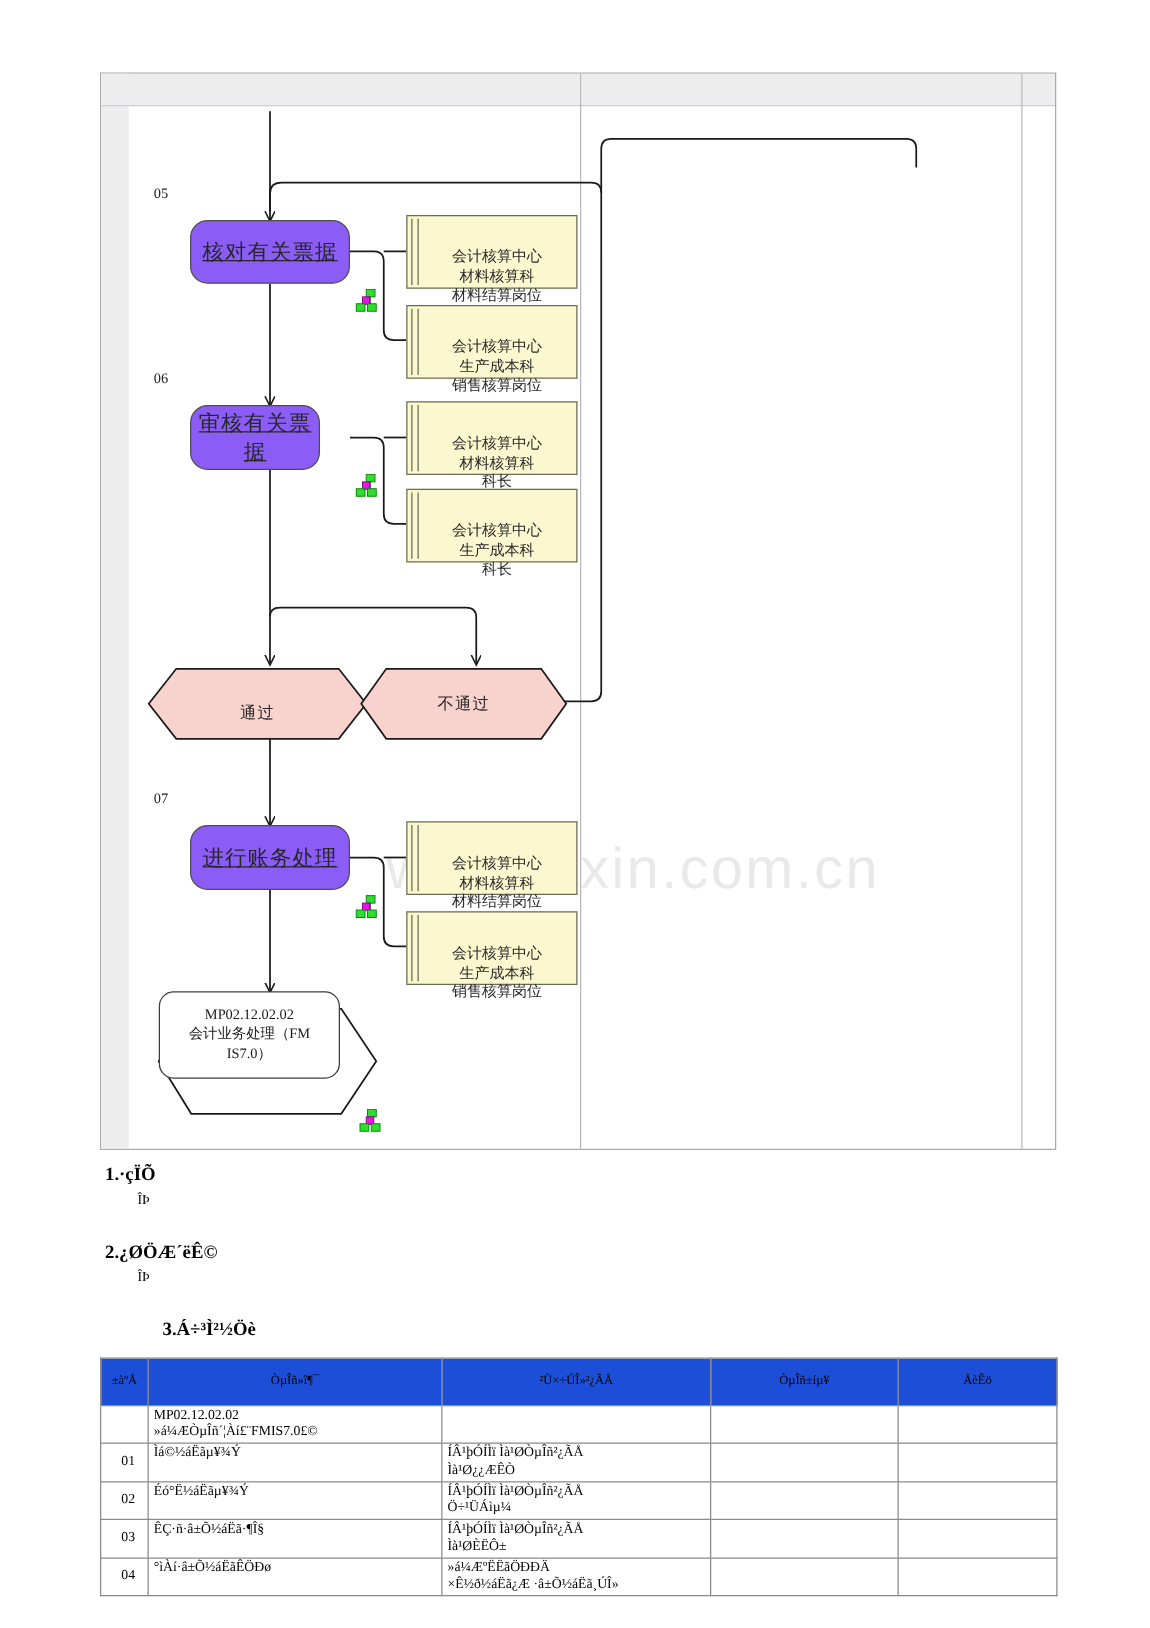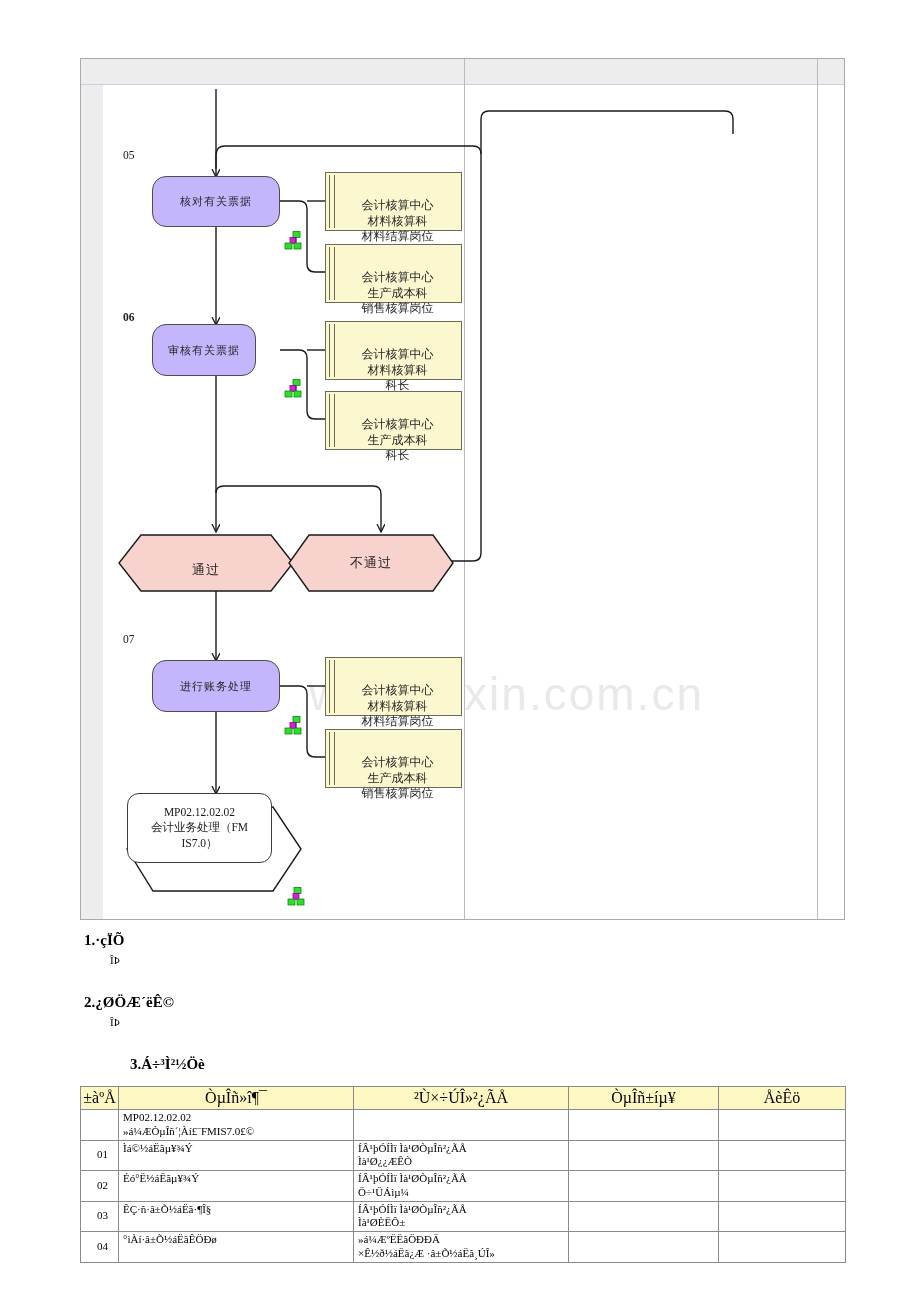--- a/index.html
+++ b/index.html
@@ -28,22 +28,22 @@
   .wires{position:absolute;left:0;top:0;width:765px;height:862px;z-index:2;}
 
   
   .node{position:absolute;z-index:3;box-sizing:border-box;
         display:flex;align-items:center;justify-content:center;text-align:center;
         font-family:"DejaVu Sans","Liberation Sans",sans-serif;}
 
   .step-num{position:absolute;z-index:3;font-size:11.5px;color:#202020;
         font-family:"Liberation Serif","DejaVu Serif",serif;}
 
-  .proc{background:#c4b5fd;border:1.4px solid #4d4d4d;border-radius:14px;
-        font-size:11px;color:#262626;letter-spacing:1px;}
+  .proc{background:#8b5cf6;border:1.4px solid #4d4d4d;border-radius:14px;
+        font-size:17px;color:#262626;letter-spacing:1px;text-decoration:underline;}
 
   .role{background:#fbf8cf;border:1.4px solid #6a6a55;font-size:12px;color:#262626;
         line-height:1.32;padding-left:8px;}
   .role .bar{position:absolute;left:3px;top:2px;bottom:2px;width:4px;
         border-left:1.2px solid #6a6a55;border-right:1.2px solid #6a6a55;
         background:#fbf8cf;}
   .role .txt{display:block;width:100%;margin-top:40px;}
 
   .hex{z-index:3;position:absolute;display:flex;align-items:center;justify-content:center;
         font-size:13px;color:#262626;letter-spacing:1px;
@@ -64,22 +64,22 @@
         font-family:"Liberation Serif","DejaVu Serif",serif;}
   .h-sub{position:absolute;font-size:11px;white-space:nowrap;
         font-family:Liberation Serif, serif;}
 
   
   .btable{position:absolute;left:80px;top:1086px;width:765px;
         border-collapse:collapse;table-layout:fixed;
         font-family:"Liberation Serif","DejaVu Serif",serif;font-size:11px;}
   .btable td,.btable th{border:1px solid #8a8a8a;padding:1px 4px;vertical-align:top;
         line-height:1.25;}
-  .btable thead th{background:#fef9c3;text-align:center;font-weight:normal;
-        font-size:16px;padding:1px 2px;}
+  .btable thead th{background:#1d4ed8;text-align:center;font-weight:normal;
+        font-size:10px;padding:12px 2px;}
   .btable td.c-no{text-align:left;vertical-align:middle;padding-left:16px;}
   .col-no{width:38px;} .col-name{width:235px;} .col-desc{width:215px;}
   .col-form{width:150px;} .col-note{width:127px;}
   .cell{white-space:pre-line;}
 </style>
 </head>
 <body>
 
 <div id="page">
 
@@ -126,21 +126,21 @@
       </g>
 
       <polygon points="60,476 190,476 212,504 190,532 60,532 38,504" fill="#f8d2cd" stroke="#1a1a1a" stroke-width="1.4"></polygon>
 
       <polygon points="228,476 352,476 372,504 352,532 228,532 208,504" fill="#f8d2cd" stroke="#1a1a1a" stroke-width="1.4"></polygon>
 
       <polygon points="72,748 192,748 220,790 192,832 72,832 46,790" fill="none" stroke="#1a1a1a" stroke-width="1.4"></polygon>
     </svg>
 
     <div class="step-num" style="left:42px;top:90px;">05</div>
-    <div class="step-num" style="left:42px;top:252px;font-weight:bold;">06</div>
+    <div class="step-num" style="left:42px;top:238px;">06</div>
     <div class="step-num" style="left:42px;top:574px;">07</div>
 
     <div class="node proc" style="left:71px;top:117px;width:128px;height:51px;">
       <span>核对有关票据</span>
     </div>
     <div class="node proc" style="left:71px;top:265px;width:104px;height:52px;">
       <span>审核有关票据</span>
     </div>
     <div class="node proc" style="left:71px;top:601px;width:128px;height:52px;">
       <span>进行账务处理</span>

